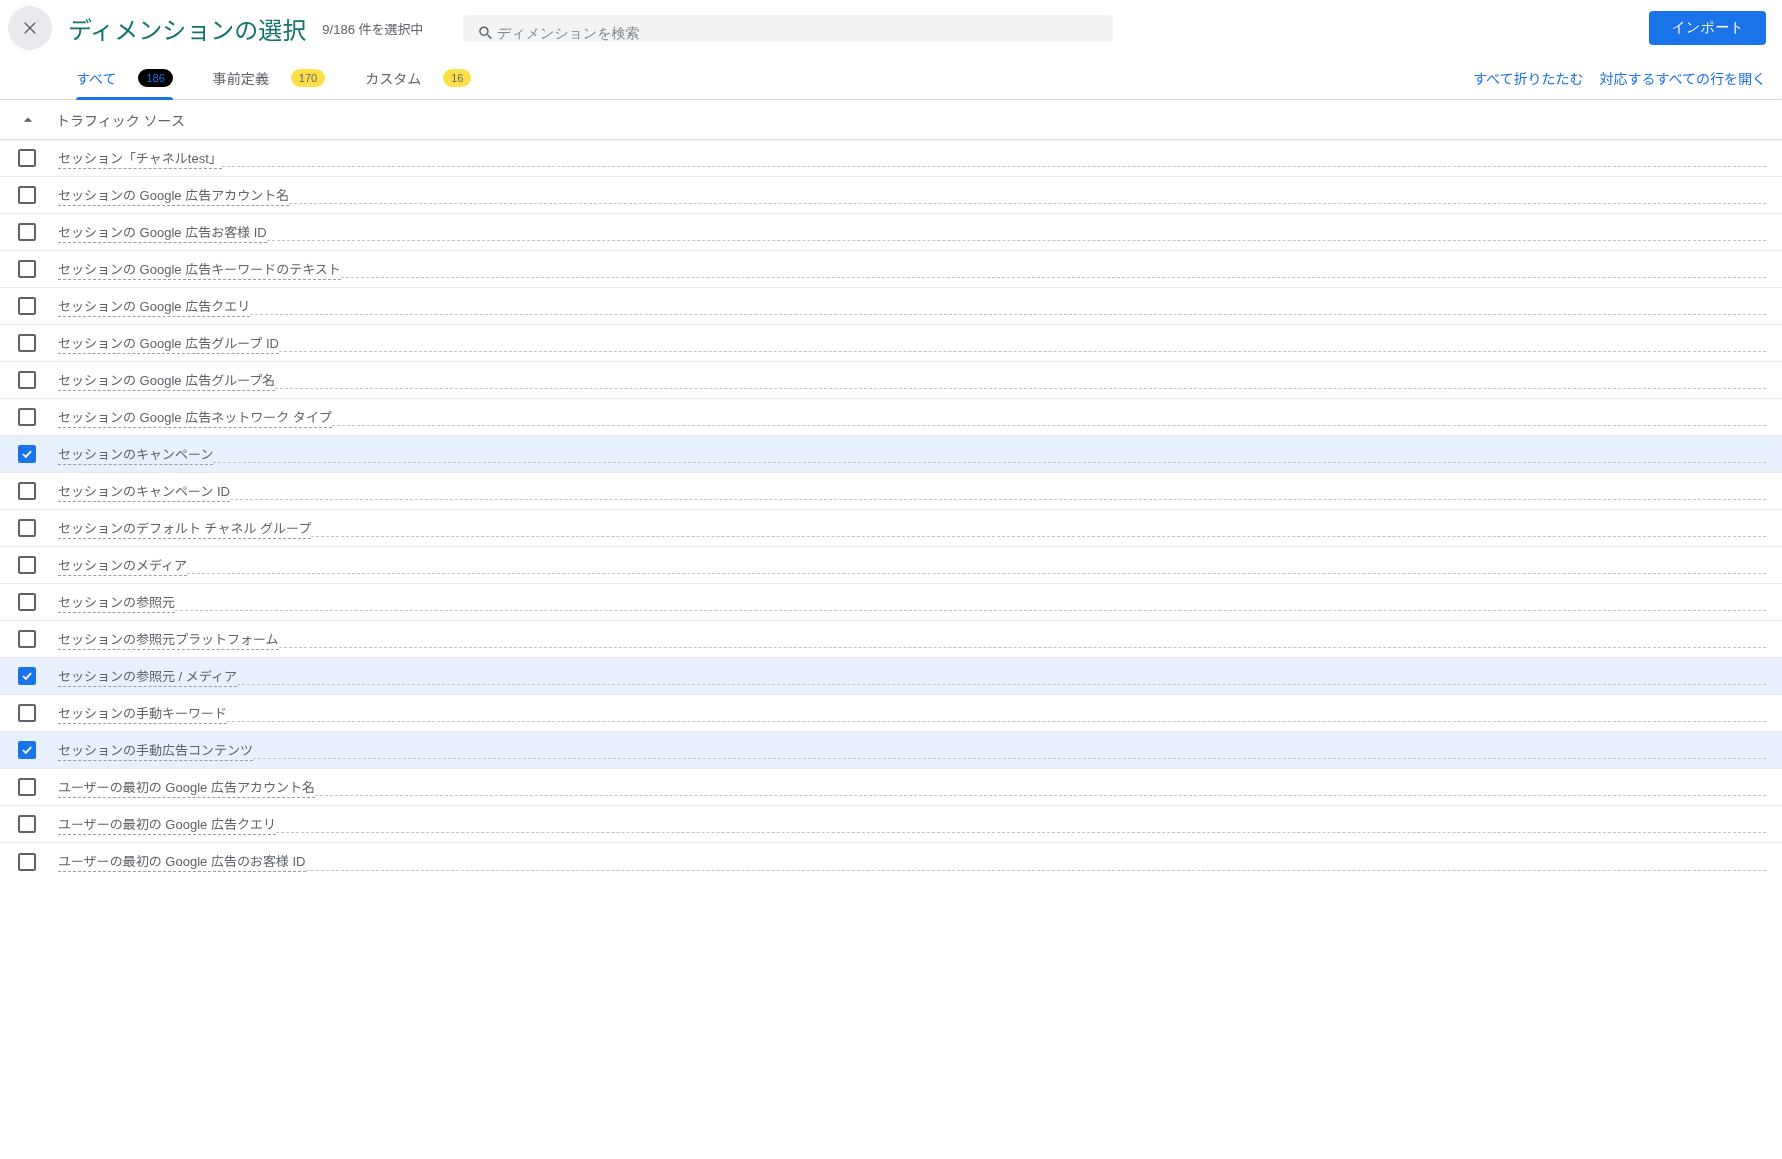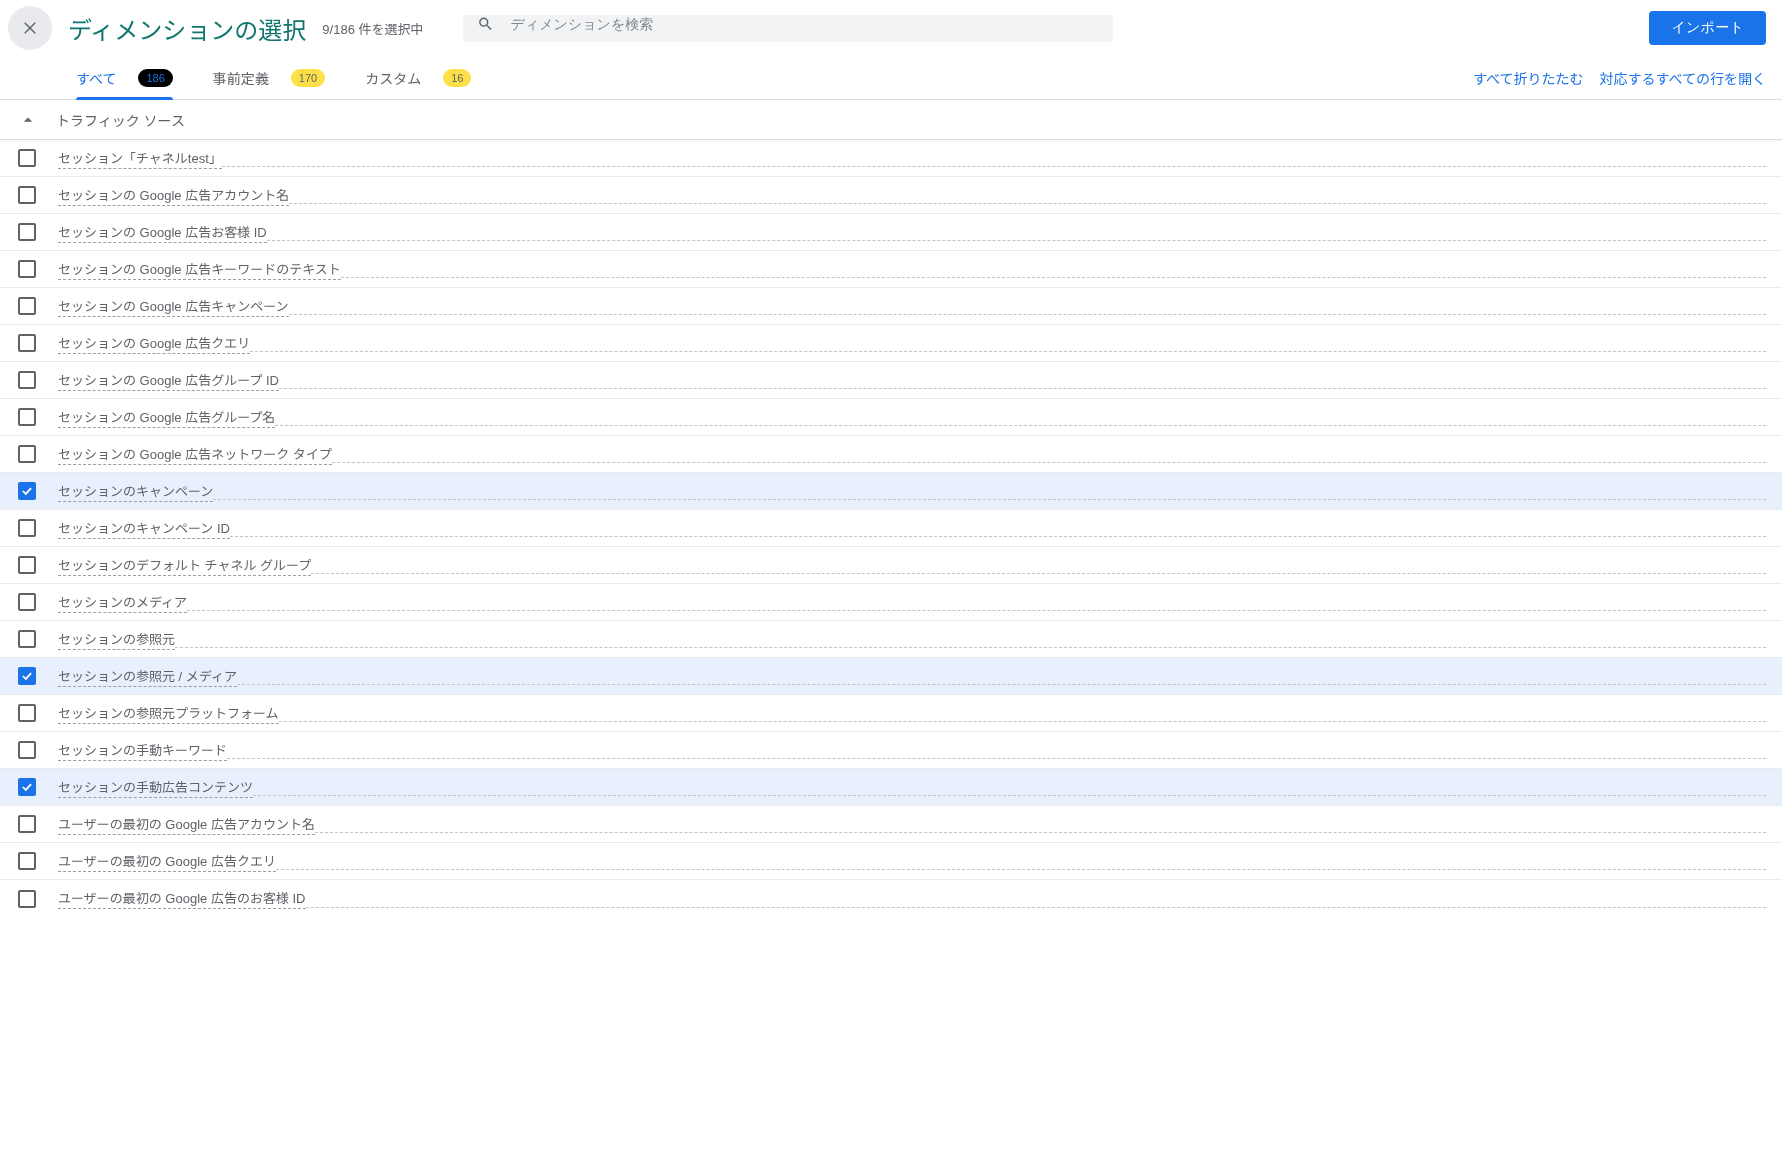--- a/index.html
+++ b/index.html
@@ -39,23 +39,23 @@
     white-space: nowrap;
   }
   .search-wrap {
     margin-left: 24px;
     flex: 0 0 auto;
     width: 650px;
     height: 27px;
     background: #f1f3f4;
     border-radius: 4px;
     display: flex;
-    align-items: flex-start;
+    align-items: flex-end;
     padding: 0 14px;
-    gap: 14px;
+    gap: 0;
   }
   .search-wrap svg { width: 18px; height: 18px; fill: #5f6368; }
   .search-input {
     border: none; outline: none;
     background: transparent;
     font-size: 14px;
     color: #5f6368;
     width: 100%;
   }
   .search-input::placeholder { color: #80868b; }
@@ -236,25 +236,20 @@
       <span class="row-label">セッションの Google 広告お客様 ID</span>
       <div class="row-fill"></div>
     </div>
     <div class="row">
       <div class="checkbox"></div>
       <span class="row-label">セッションの Google 広告キーワードのテキスト</span>
       <div class="row-fill"></div>
     </div>
     <div class="row">
       <div class="checkbox"></div>
-      <span class="row-label">セッションの Google 広告キャンペーン</span>
-      <div class="row-fill"></div>
-    </div>
-    <div class="row">
-      <div class="checkbox"></div>
       <span class="row-label">セッションの Google 広告クエリ</span>
       <div class="row-fill"></div>
     </div>
     <div class="row">
       <div class="checkbox"></div>
       <span class="row-label">セッションの Google 広告グループ ID</span>
       <div class="row-fill"></div>
     </div>
     <div class="row">
       <div class="checkbox"></div>
@@ -288,36 +283,36 @@
     <div class="row">
       <div class="checkbox"></div>
       <span class="row-label">セッションのメディア</span>
       <div class="row-fill"></div>
     </div>
     <div class="row">
       <div class="checkbox"></div>
       <span class="row-label">セッションの参照元</span>
       <div class="row-fill"></div>
     </div>
+    <div class="row">
+      <div class="checkbox"></div>
+      <span class="row-label">セッションの参照元プラットフォーム</span>
+      <div class="row-fill"></div>
+    </div>
     <div class="row selected">
       <div class="checkbox">
         <svg viewBox="0 0 24 24">
           <polyline points="5 12 10 17 19 7"></polyline>
         </svg>
       </div>
       <span class="row-label">セッションの参照元 / メディア</span>
       <div class="row-fill"></div>
     </div>
     <div class="row">
       <div class="checkbox"></div>
-      <span class="row-label">セッションの参照元プラットフォーム</span>
-      <div class="row-fill"></div>
-    </div>
-    <div class="row">
-      <div class="checkbox"></div>
       <span class="row-label">セッションの手動キーワード</span>
       <div class="row-fill"></div>
     </div>
     <div class="row selected">
       <div class="checkbox">
         <svg viewBox="0 0 24 24">
           <polyline points="5 12 10 17 19 7"></polyline>
         </svg>
       </div>
       <span class="row-label">セッションの手動広告コンテンツ</span>

